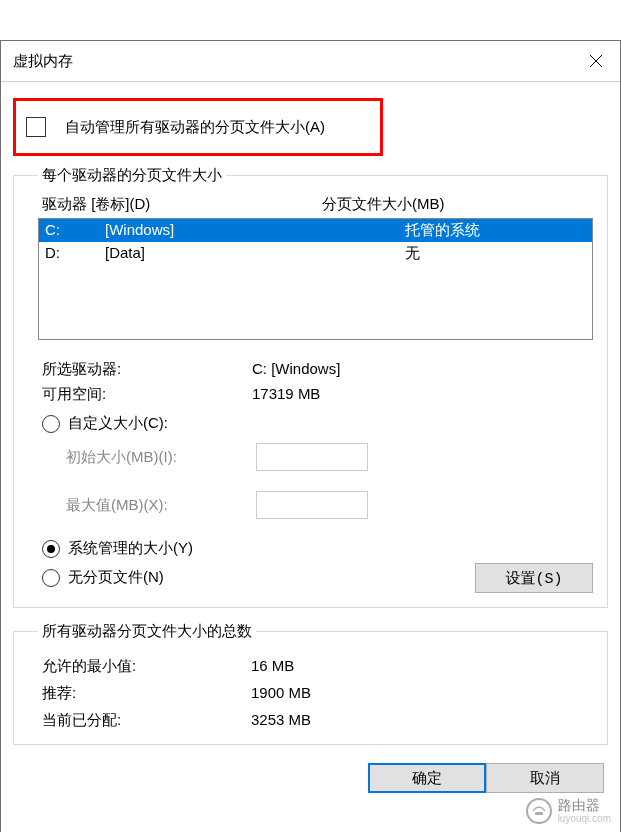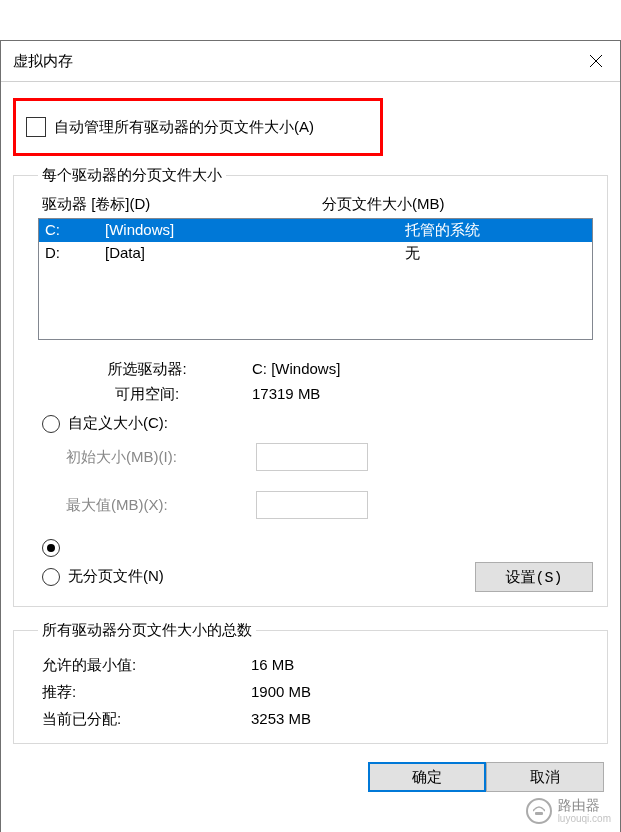--- a/index.html
+++ b/index.html
@@ -47,20 +47,21 @@
     box-sizing: border-box;
   }
   .highlight-box {
     border: 3px solid #ff0000;
     padding: 16px 10px;
     margin: 6px 0 4px 0;
     width: 370px;
     box-sizing: border-box;
     display: flex;
     align-items: center;
+    gap: 11px;
   }
   .checkbox {
     width: 18px; height: 18px;
     border: 1px solid #333;
     margin-right: 8px;
     flex-shrink: 0;
   }
   fieldset {
     border: 1px solid #d9d9d9;
     margin: 6px 0 8px 0;
@@ -86,21 +87,21 @@
   .drive-row.selected {
     background: #0078d7;
     color: #fff;
   }
   .drive-letter { width: 60px; }
   .drive-label { width: 300px; }
   .info-row {
     display: flex;
     margin-top: 6px;
   }
-  .info-row .lbl { width: 210px; padding-left: 4px; text-align: center; }
+  .info-row .lbl { width: 210px; padding-left: 4px; }
   .info-row .val { }
   .radio-row {
     display: flex;
     align-items: center;
     margin-top: 10px;
     padding-left: 4px;
   }
   .radio {
     width: 18px; height: 18px;
     border: 1px solid #333;
@@ -247,20 +248,21 @@
         <span class="lbl">初始大小(MB)(I):</span>
         <span class="inp"></span>
       </div>
       <div class="sub-input-row" style="margin-top:20px">
         <span class="lbl">最大值(MB)(X):</span>
         <span class="inp"></span>
       </div>
 
       <div class="radio-row" style="margin-top:20px">
         <span class="radio checked"></span>
+        <span>系统管理的大小(Y)</span>
       </div>
 
       <div class="radio-row" style="margin-top:10px">
         <span class="radio"></span>
         <span>无分页文件(N)</span>
       </div>
 
       <div class="set-button-row">
         <div class="btn">设置(S)</div>
       </div>

